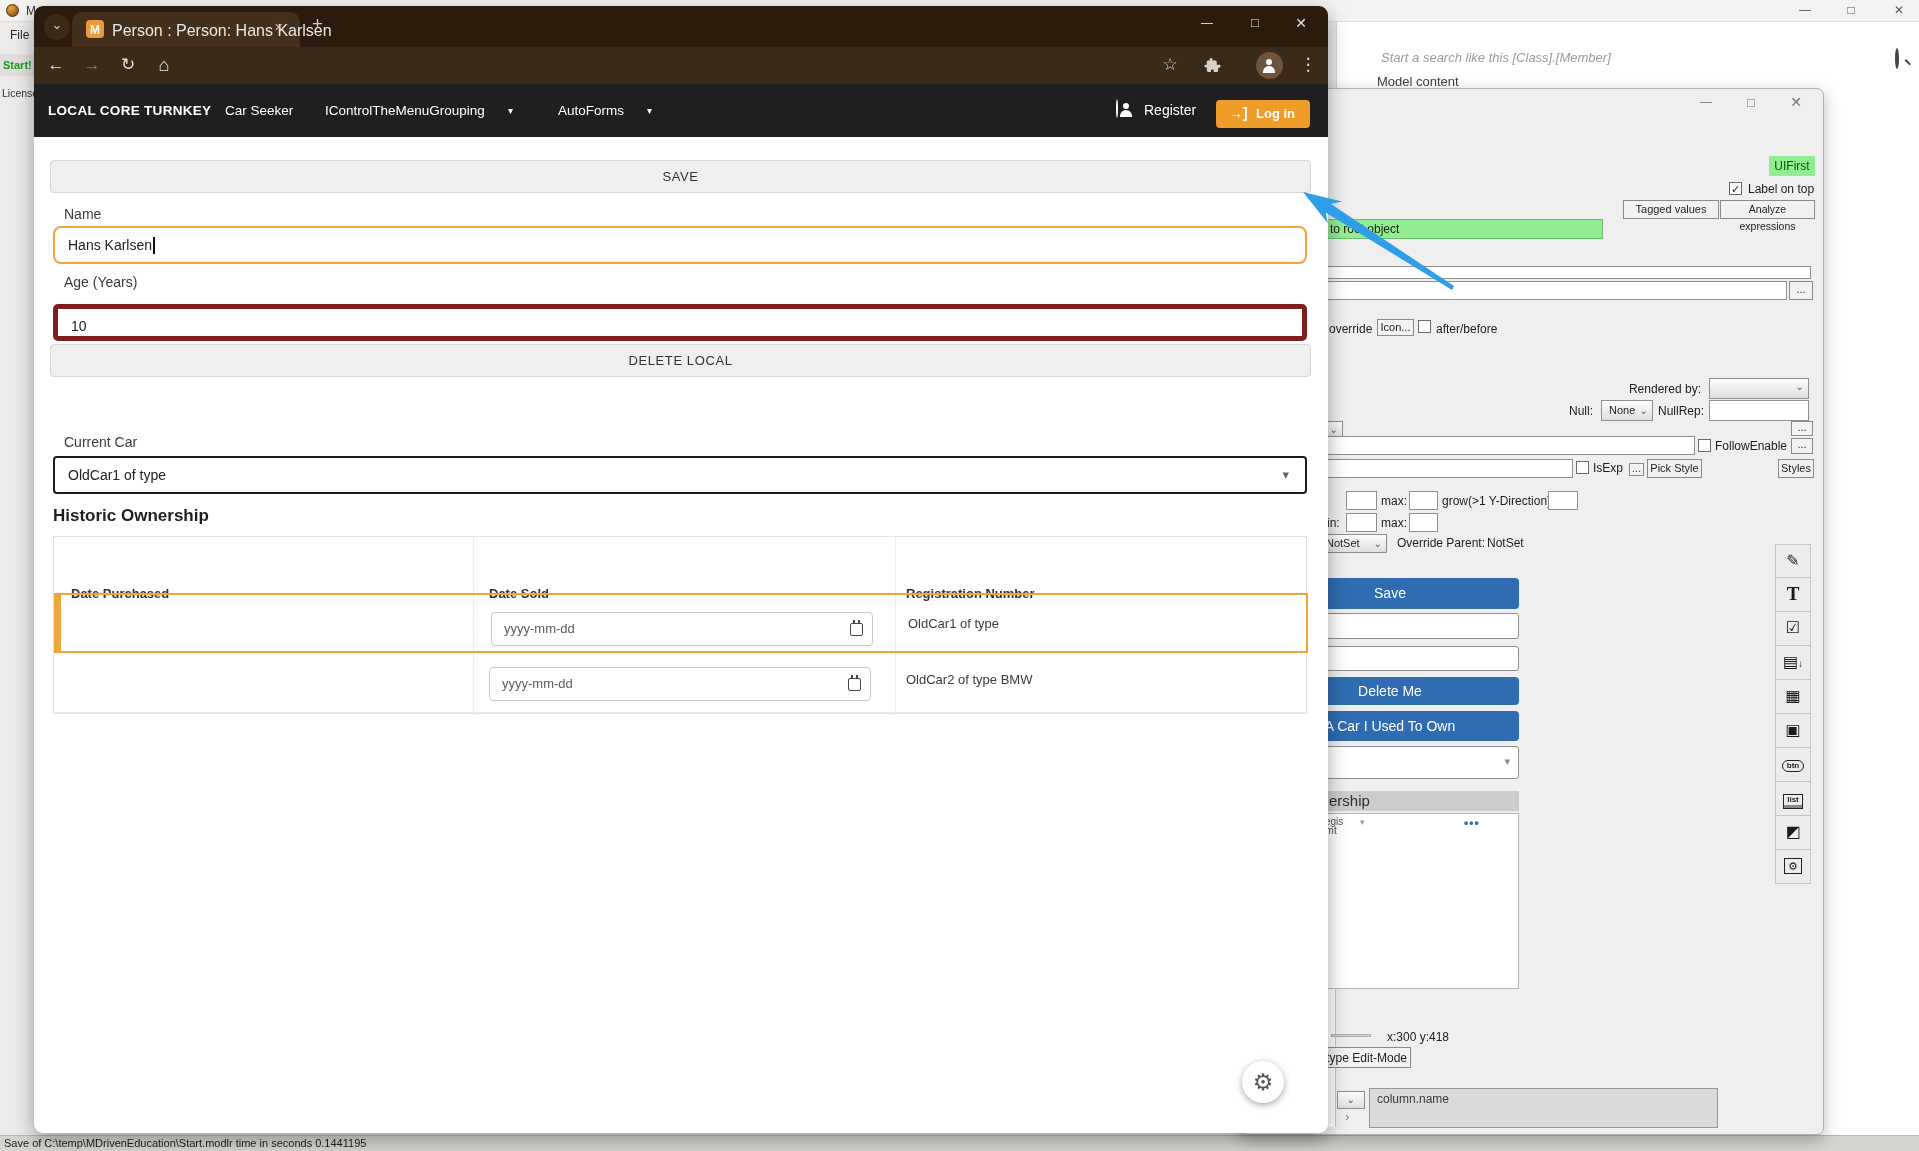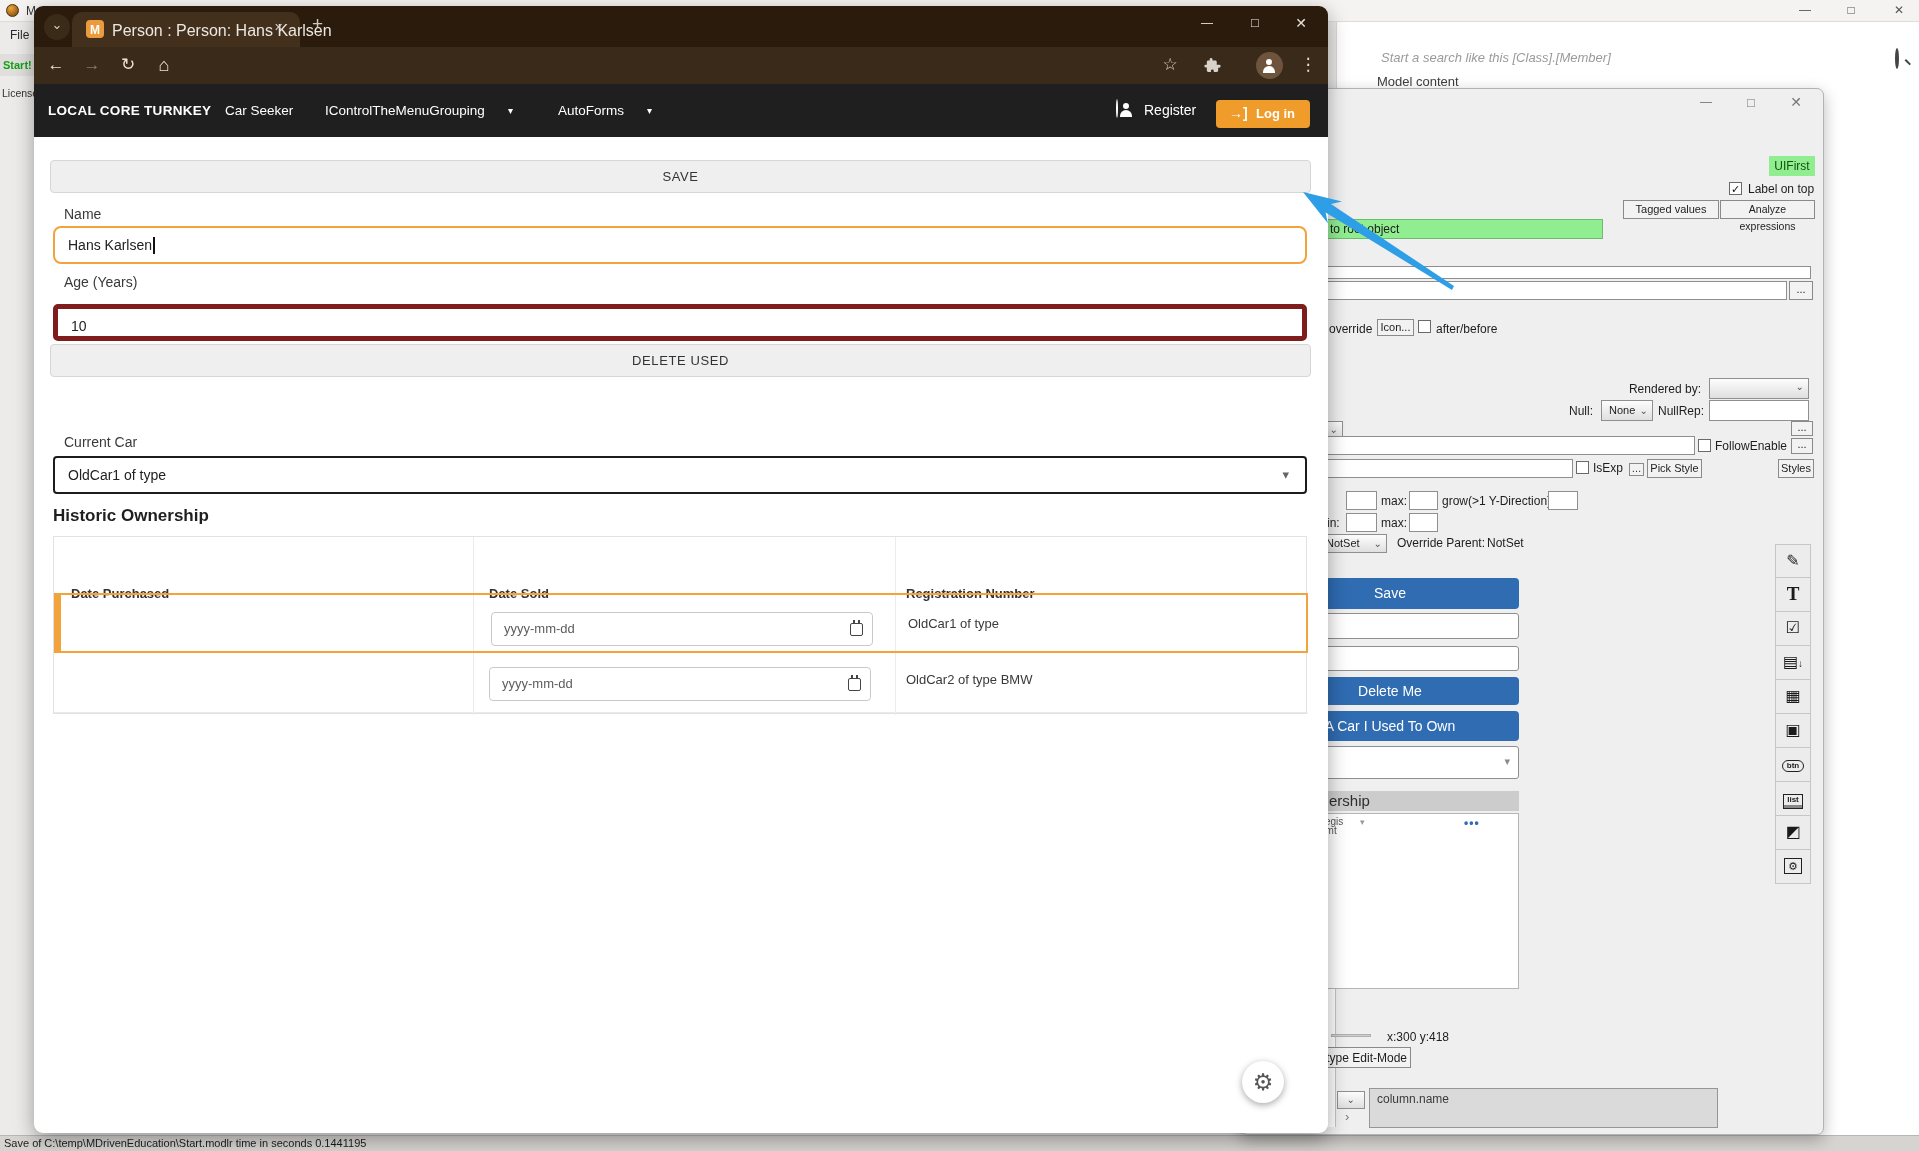--- a/index.html
+++ b/index.html
@@ -251,21 +251,21 @@
   <div class="abs" style="left:19px;top:220px;width:1254px;height:38px;background:#fff;border:2px solid #f2a33c;border-radius:8px;">
     <span style="position:absolute;left:13px;top:9px;font-size:14px;color:#222;">Hans Karlsen</span>
     <span class="caret" style="position:absolute;left:97px;top:9px;"></span>
   </div>
 
   <div class="abs flabel" style="left:30px;top:268px;">Age (Years)</div>
   <div class="abs" style="left:19px;top:290px;width:1254px;height:37px;background:#fff;border:5px solid #7f1d1d;border-radius:5px;margin-top:8px;">
     <span style="position:absolute;left:13px;top:9px;font-size:14px;color:#222;">10</span>
   </div>
 
-  <div class="abs gray-btn" style="left:16px;top:338px;width:1261px;height:33px;"><span>DELETE USED</span></div>
+  <div class="abs gray-btn" style="left:16px;top:338px;width:1261px;height:33px;"><span>DELETE LOCAL</span></div>
 
   <div class="abs flabel" style="left:30px;top:428px;">Current Car</div>
   <div class="abs" style="left:19px;top:450px;width:1254px;height:38px;background:#fff;border:2px solid #1c1c1c;border-radius:4px;">
     <span style="position:absolute;left:13px;top:9px;font-size:14px;color:#222;">OldCar1 of type</span>
     <span style="position:absolute;right:16px;top:9px;color:#666;font-size:13px;">▾</span>
   </div>
 
   <div class="abs" style="left:19px;top:500px;font-size:17px;font-weight:bold;color:#1f1f1f;">Historic Ownership</div>
 
   <div class="abs" style="left:19px;top:530px;width:1254px;height:178px;border:1px solid #e2e2e2;">

